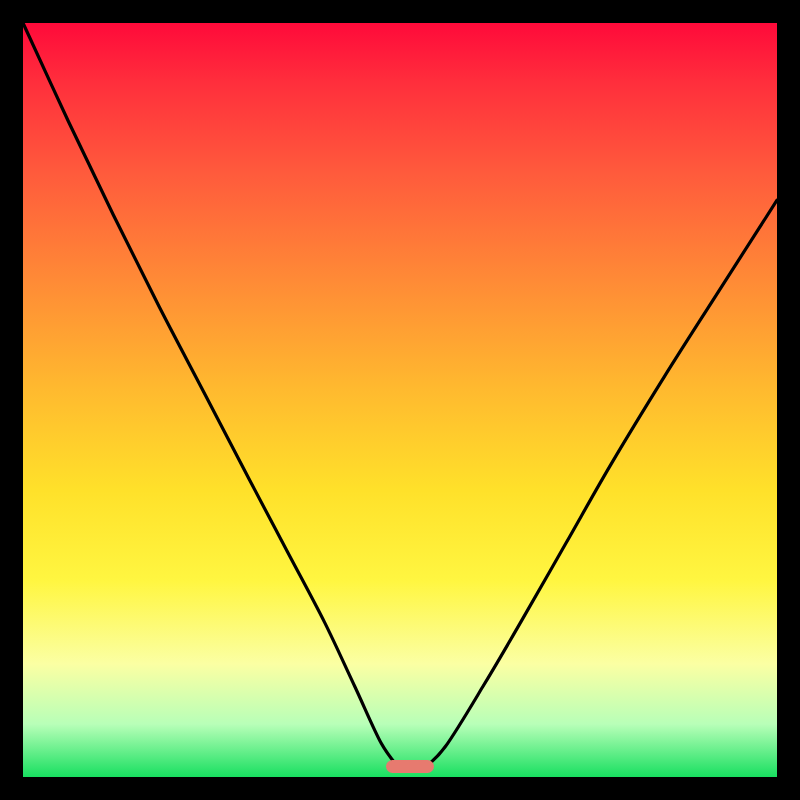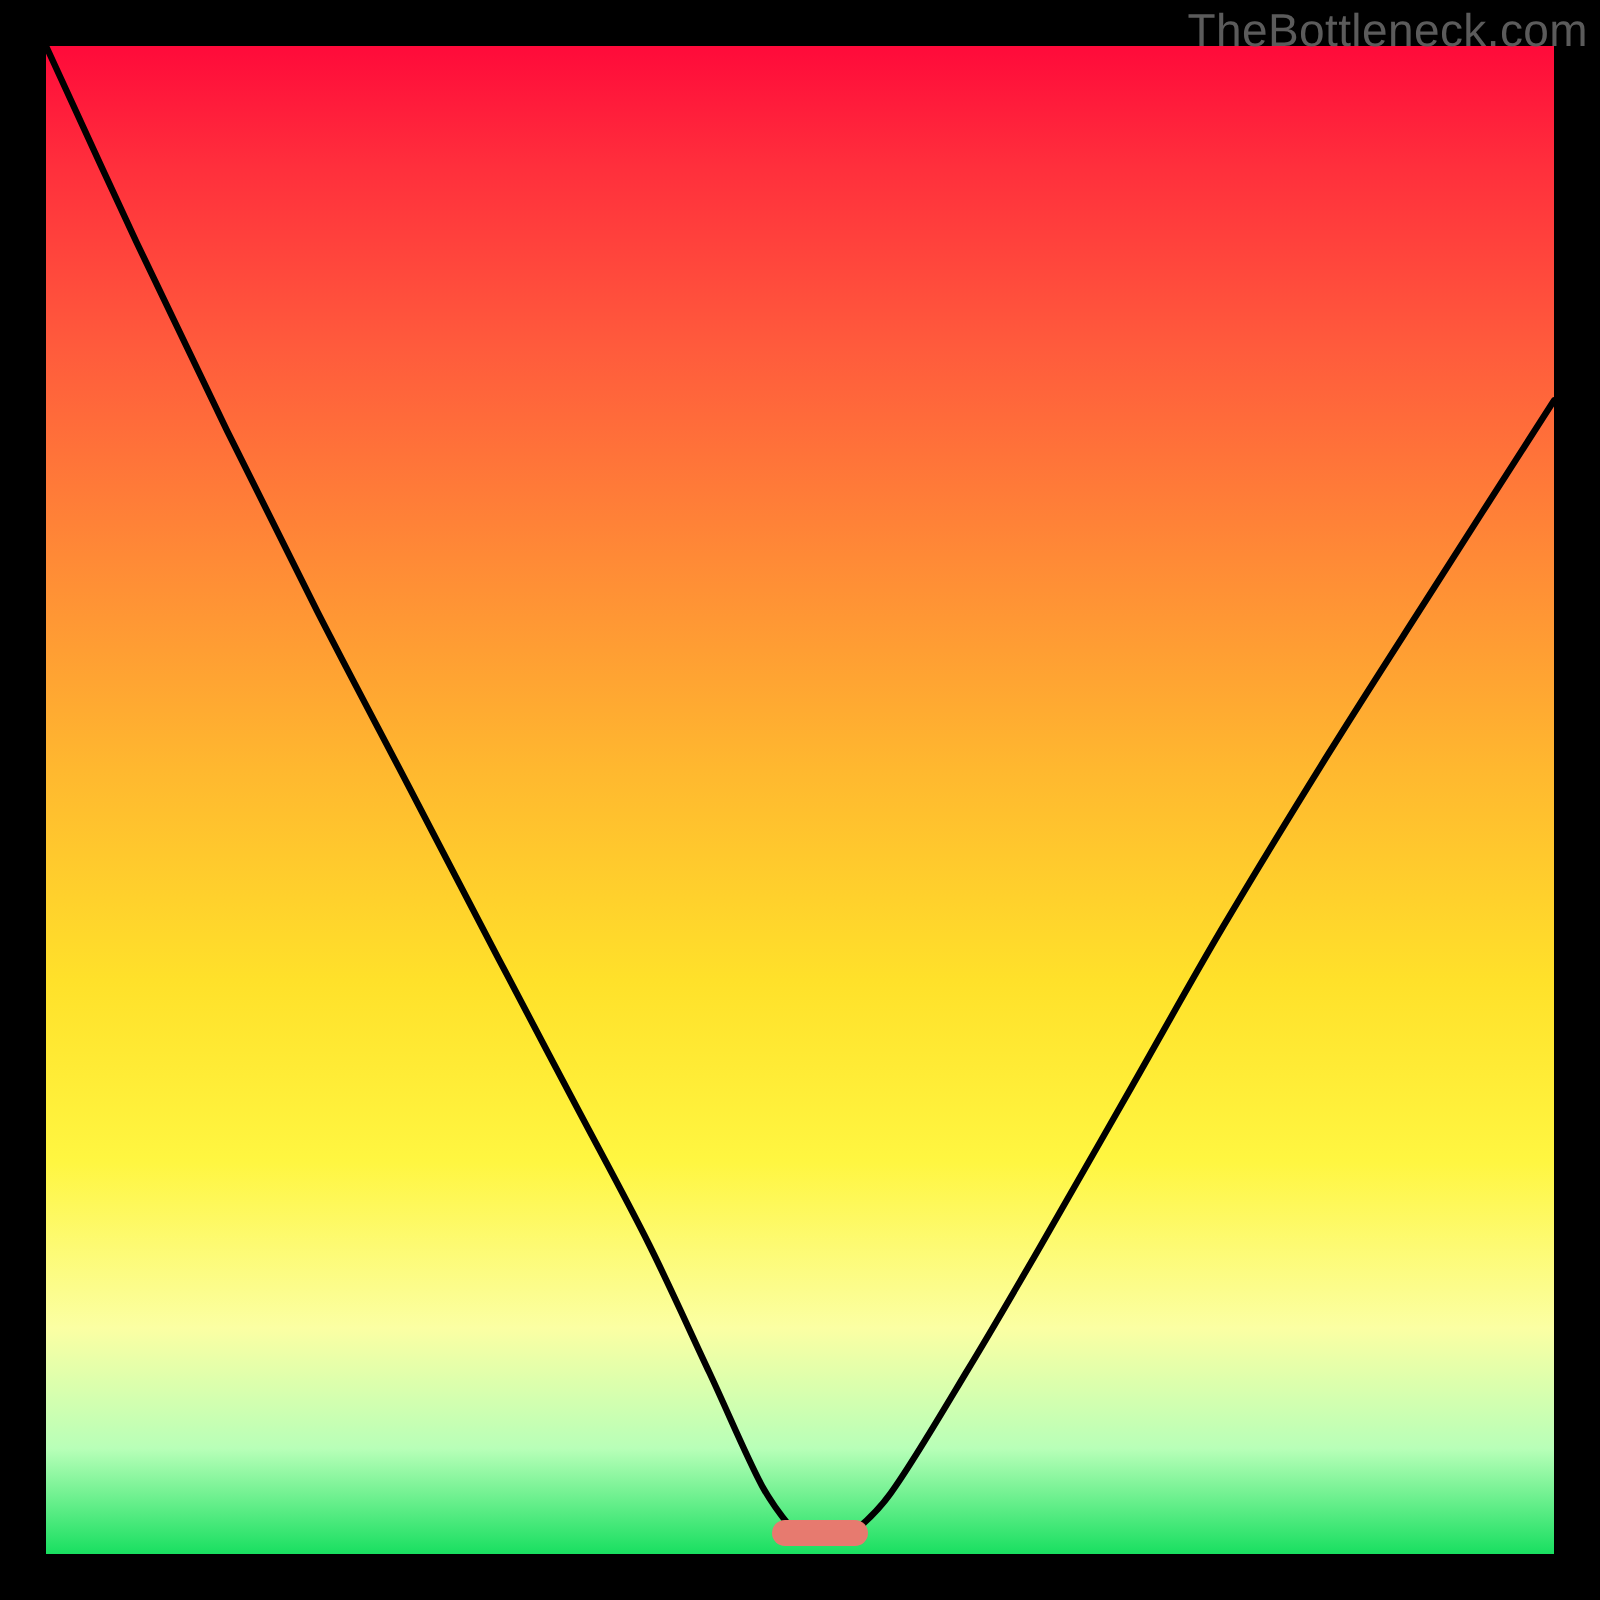--- a/index.html
+++ b/index.html
@@ -71,15 +71,14 @@
 
     <svg class="curve" viewBox="0 0 754 754" preserveAspectRatio="none">
       <path id="curve-left" fill="none" stroke="#000" stroke-width="3.2" stroke-linecap="round" d="M 0.0 0.0 C 7.5 16.3, 30.2 66.0, 45.2 98.0 C 60.3 130.1, 75.4 161.5, 90.5 192.3 C 105.6 223.1, 120.6 253.2, 135.7 282.8 C 150.8 312.3, 165.9 340.6, 181.0 369.5 C 196.0 398.4, 212.4 429.8, 226.2 456.2 C 240.0 482.6, 251.3 503.9, 263.9 527.8 C 276.5 551.7, 290.3 576.8, 301.6 599.4 C 312.9 622.1, 322.3 643.4, 331.8 663.5 C 341.2 683.6, 350.6 706.2, 358.1 720.1 C 365.7 733.9, 373.9 742.1, 377.0 746.5"></path>
       <path id="curve-right" fill="none" stroke="#000" stroke-width="3.2" stroke-linecap="round" d="M 399.6 746.5 C 403.4 742.7, 412.2 737.7, 422.2 723.8 C 432.3 710.0, 447.4 684.3, 459.9 663.5 C 472.5 642.8, 483.8 623.3, 497.6 599.4 C 511.5 575.6, 527.8 546.6, 542.9 520.3 C 558.0 493.9, 571.8 468.7, 588.1 441.1 C 604.5 413.4, 623.3 382.7, 640.9 354.4 C 658.5 326.1, 674.8 301.0, 693.7 271.4 C 712.5 241.9, 743.9 192.9, 754.0 177.2"></path>
     </svg>
 
     <div class="marker" id="marker" style="width: 48px; height: 13px; background: rgb(231, 122, 111); left: 362.802px; top: 736.944px;"></div>
 
   </div>
 
-  <div class="watermark">TheBottleneck.com</div>
 
 </div>
 
 </body></html>

